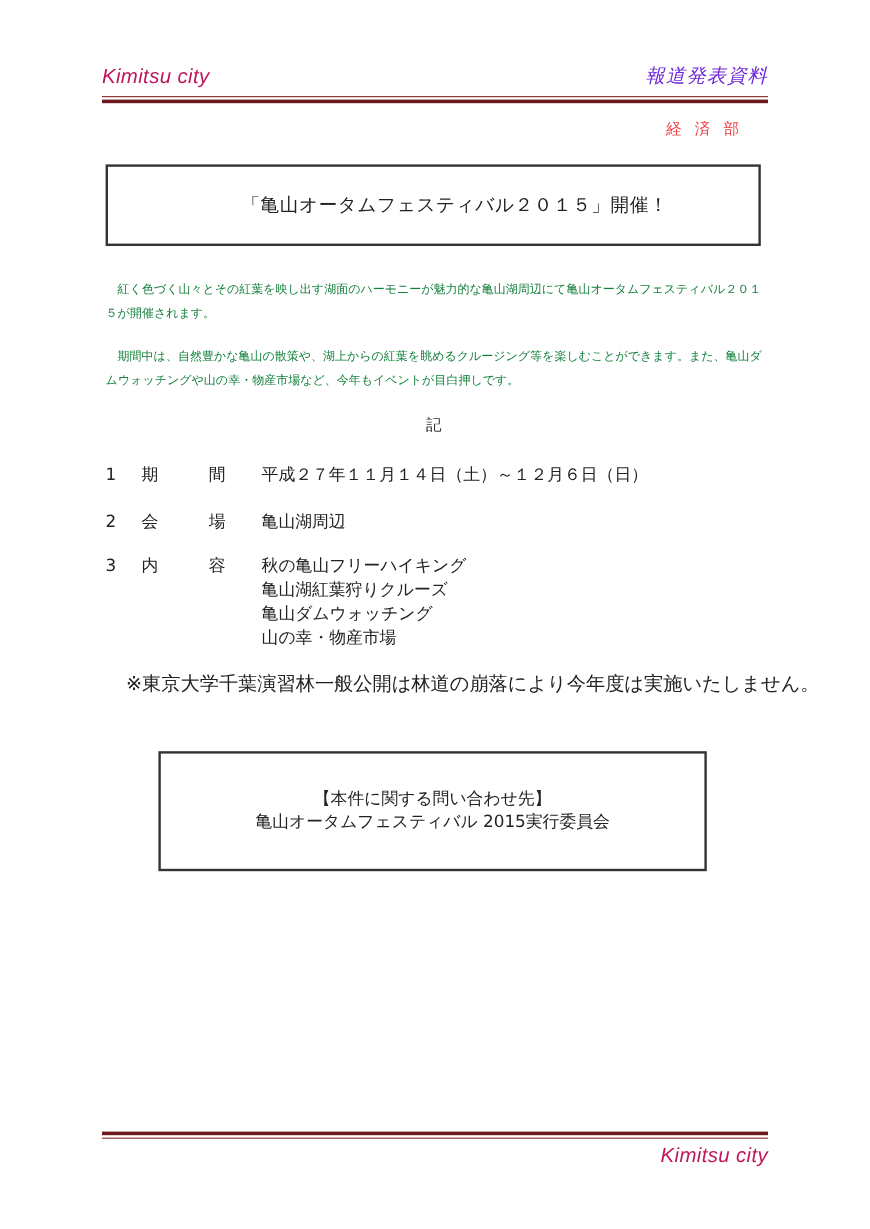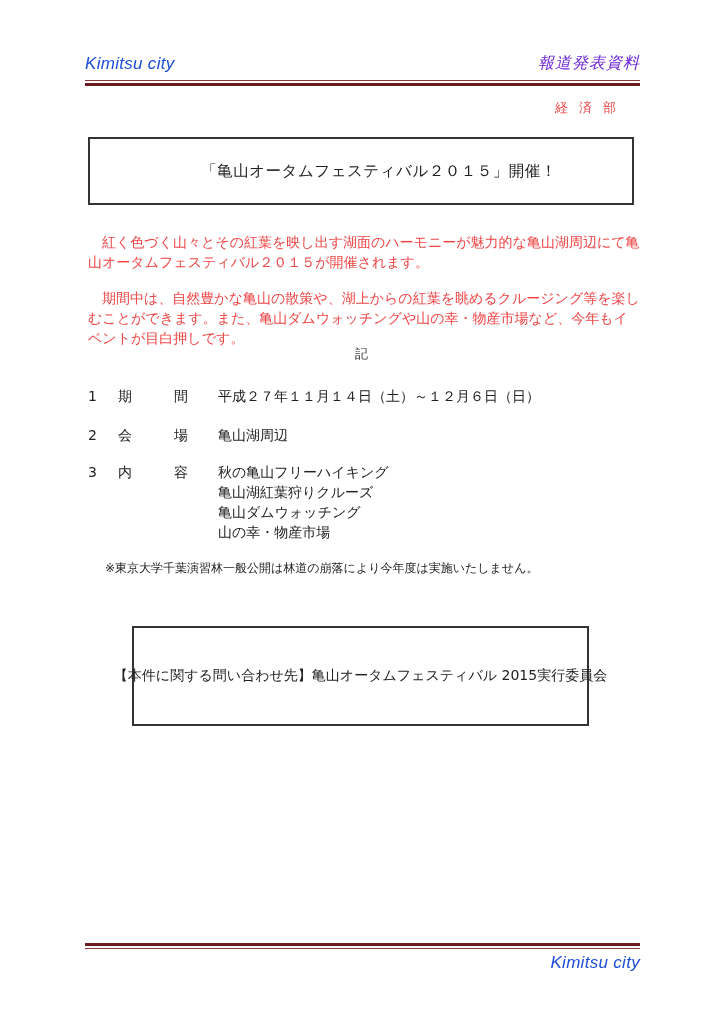--- a/index.html
+++ b/index.html
@@ -1,38 +1,38 @@
 <!DOCTYPE html>
 <html><head>
 <meta charset="utf-8">
 <style>
   html, body { margin:0; padding:0; background:#ffffff; }
   body { width:725px; height:1024px; position:relative; overflow:hidden;
          font-family:"DejaVu Sans", "Liberation Sans", sans-serif; color:#222; }
   .abs { position:absolute; }
-  .brand { font-family:"Liberation Sans", "DejaVu Sans", sans-serif; font-style:italic; font-size:17px; color:#1d4ed8; letter-spacing:0.3px; }
+  .brand { font-family:"Liberation Sans", "DejaVu Sans", sans-serif; font-style:italic; font-size:17px; color:#be185d; letter-spacing:0.3px; }
   .doctype { font-size:16px; font-style:italic; color:#6d28d9; letter-spacing:1px; }
   .rule-top { left:85px; top:80px; width:555px; height:0; border-top:1px solid #8a3a3a; }
   .rule-top2 { left:85px; top:83px; width:555px; height:3px; background:#6b1a1f; }
   .rule-bot1 { left:85px; top:943px; width:555px; height:3px; background:#6b1a1f; }
   .rule-bot2 { left:85px; top:948px; width:555px; height:0; border-top:1px solid #8a3a3a; }
   .dept { right:98px; top:99px; font-size:13px; letter-spacing:11px; color:#ef4444; }
   .title-box { left:88px; top:137px; width:546px; height:68px; border:2px solid #333; box-sizing:border-box;
                display:flex; align-items:center; justify-content:center; }
   .title-text { font-size:15.5px; color:#222; letter-spacing:0.5px;margin-left:36px; }
-  .para { left:88px; width:552px; font-size:14px; line-height:20px; color:#ef4444; }
+  .para { left:88px; width:552px; font-size:10px; line-height:20px; color:#15803d; }
   .ki { left:355px; top:345px; font-size:13px; color:#333; }
   .item { left:88px; font-size:14px; line-height:20px; color:#222; }
   .item .num { position:absolute; left:0; }
   .item .l1 { position:absolute; left:30px; }
   .item .l2 { position:absolute; left:86px; }
   .item .val { position:absolute; left:130px; white-space:nowrap; }
-  .note { left:105px; top:560px; font-size:12px; color:#222; white-space:nowrap; }
+  .note { left:105px; top:560px; font-size:16px; color:#222; white-space:nowrap; }
   .contact-box { left:132px; top:626px; width:457px; height:100px; border:2px solid #333; box-sizing:border-box;
-                 display:flex; flex-direction:row; align-items:center; justify-content:center; }
+                 display:flex; flex-direction:column; align-items:center; justify-content:center; }
   .contact-box div { font-size:14px; line-height:19.5px; color:#222; white-space:nowrap; }
   .contact-box .phone { letter-spacing:1.5px; }
 </style>
 </head>
 <body>
 
 <div class="abs brand" style="left:85px; top:54px;">Kimitsu city</div>
 <div class="abs doctype" style="right:85px; top:53px;">報道発表資料</div>
 <div class="abs rule-top"></div>
 <div class="abs rule-top2"></div>

